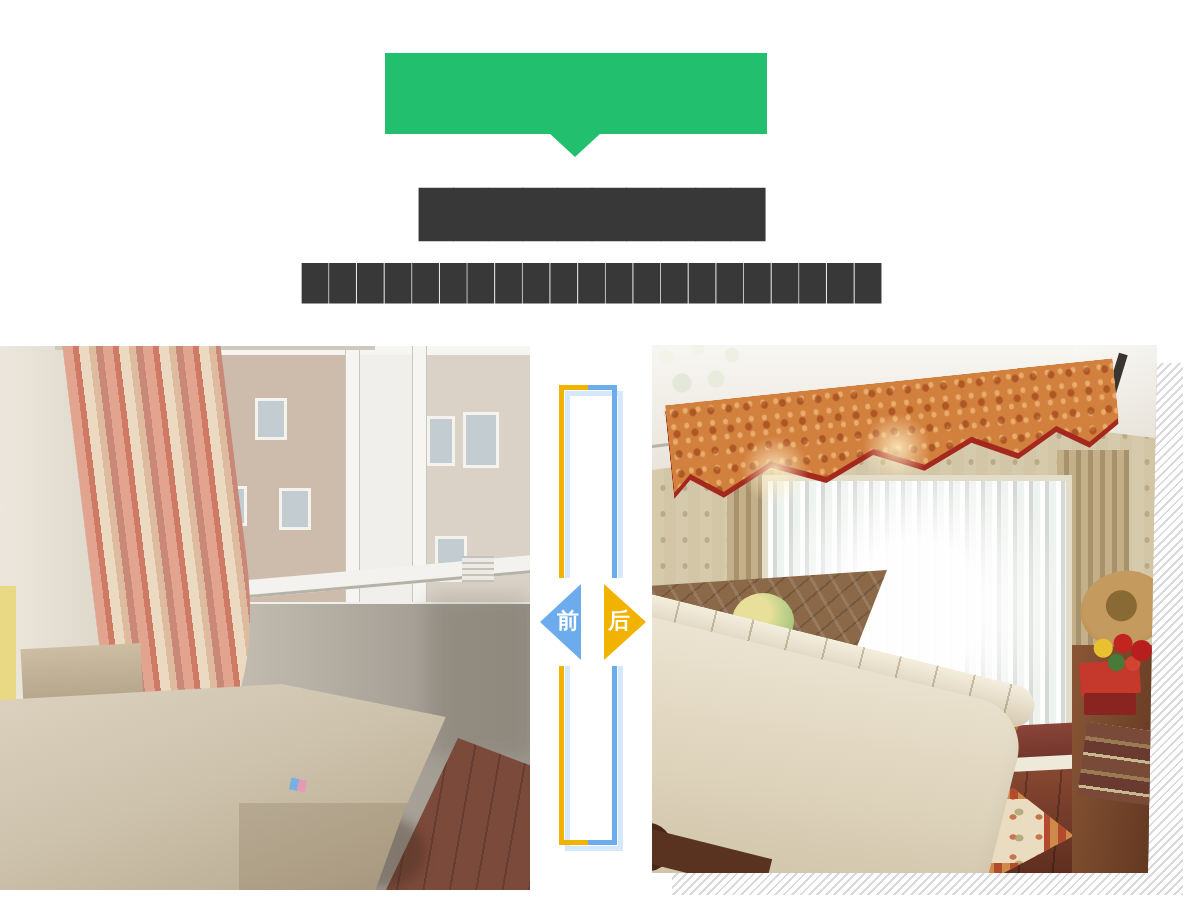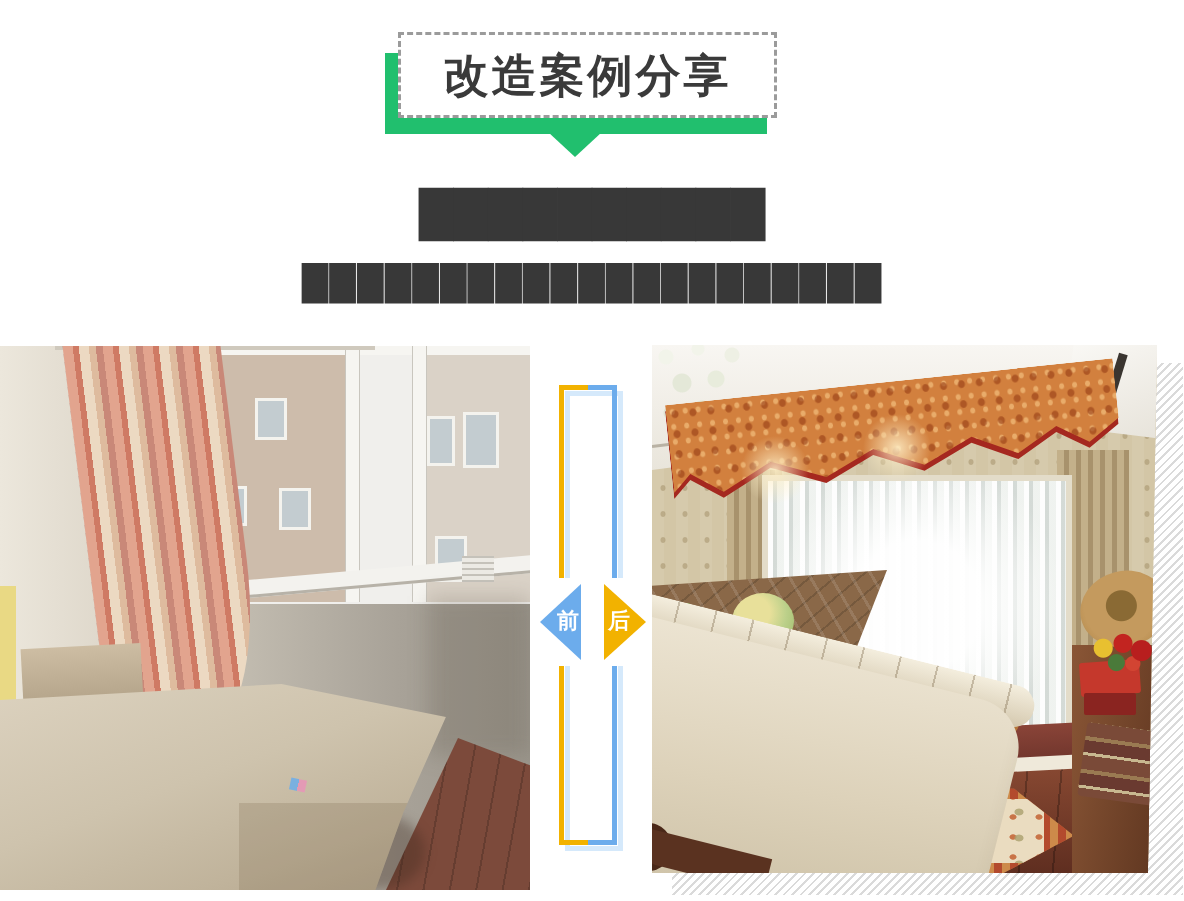--- a/index.html
+++ b/index.html
@@ -208,23 +208,20 @@
     transform:rotate(-14deg);
     background:radial-gradient(circle at 48% 45%,#8a6a34 0 15px,#c49a5e 16px 60%,#a87e40 100%);}
 </style>
 </head>
 <body>
 
 <div id="canvas">
 
   <div class="ribbon"></div>
   <div class="ribbon-tri"></div>
-  <div class="banner-box">
-    <span class="banner-title">改造案例分享</span>
-  </div>
 
   <div class="redacted redacted-title">██████████</div>
   <div class="redacted redacted-sub">█████████████████████</div>
 
   <div class="photo photo-before">
     <div class="lp-window">
       <div class="lp-bldgA"></div>
       <div class="lp-bldgB"></div>
       <div class="lp-win" style="left:60px;top:52px;width:26px;height:36px;"></div>
       <div class="lp-win" style="left:22px;top:140px;width:24px;height:34px;"></div>

